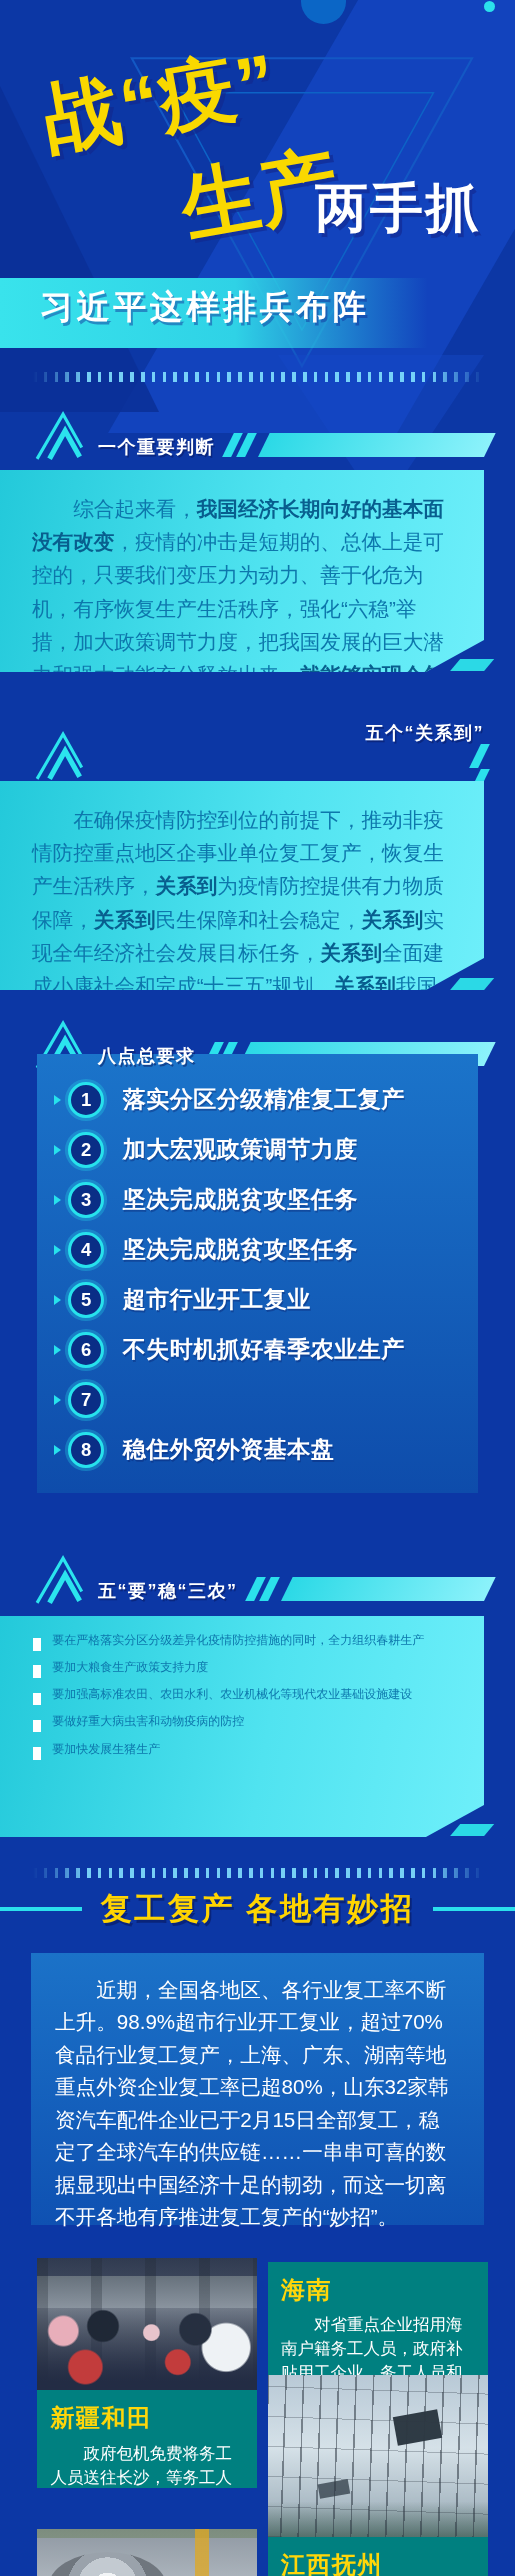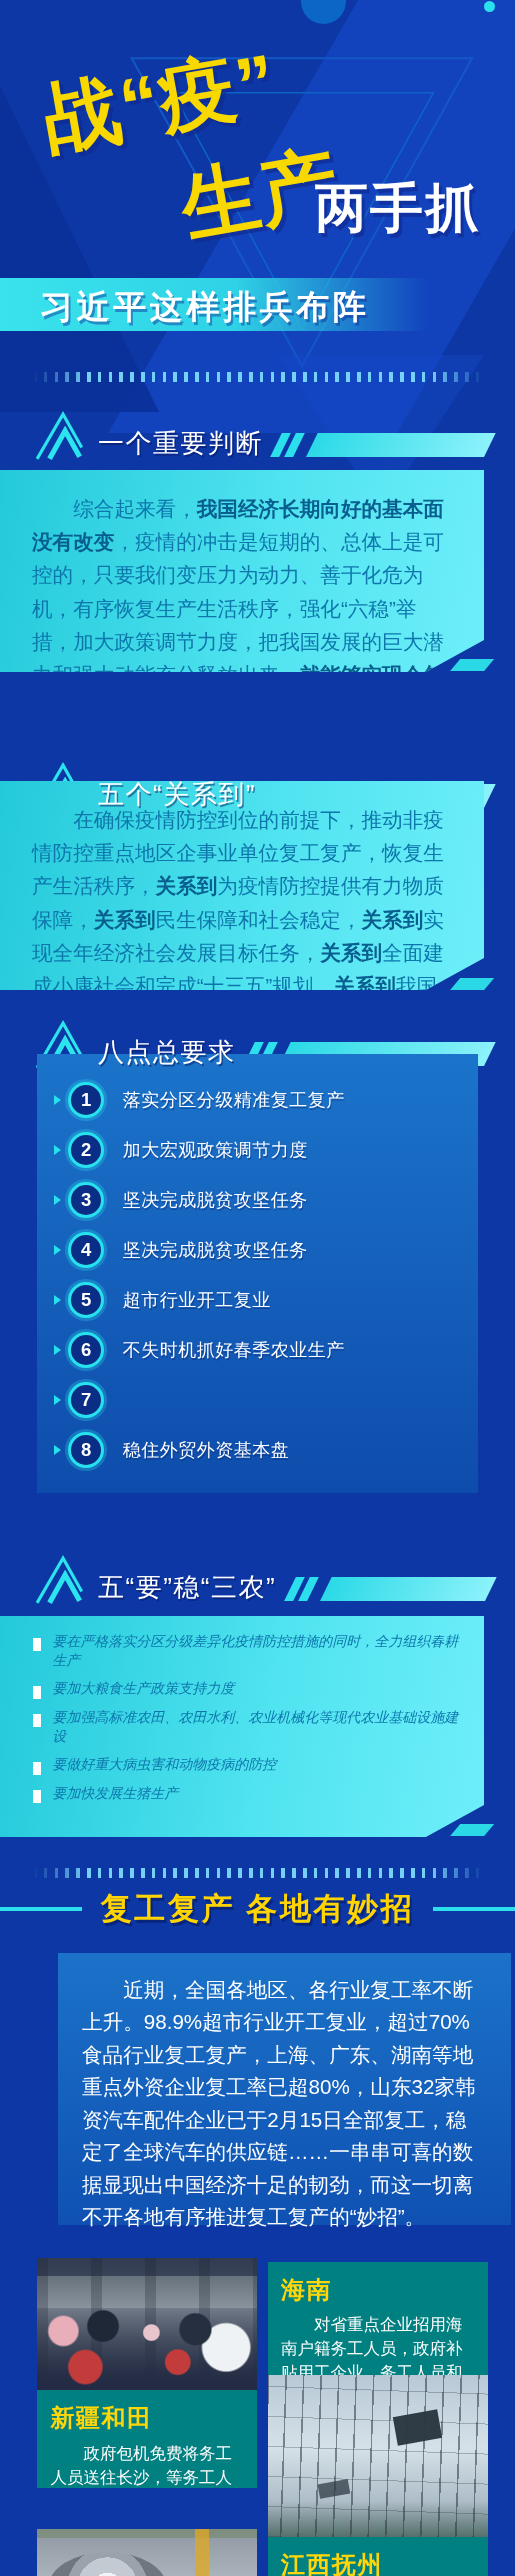--- a/index.html
+++ b/index.html
@@ -16,35 +16,35 @@
   .mid-tri{width:0;height:0;border-left:103px solid transparent;border-right:103px solid transparent;
            border-top:155px solid rgba(22,74,200,.45);left:278px;top:355px;}
 
   
   .t-yellow{position:absolute;color:#f9d800;font-weight:bold;line-height:1;
             text-shadow:3.6px 4.1px 0 rgba(18,38,140,.62);transform:rotate(-10deg);letter-spacing:1px;}
   .t1{left:42px;top:62px;font-size:77px;}
   .t2{left:181px;top:155px;font-size:78px;}
   .t3{position:absolute;left:315px;top:181px;font-size:53px;font-weight:bold;color:#ffffff;line-height:1;
       text-shadow:3.1px 3.6px 0 rgba(18,38,140,.6);letter-spacing:2.1px;}
-  .sub-band{position:absolute;left:0;top:278px;width:428px;height:53px;
+  .sub-band{position:absolute;left:0;top:278px;width:428px;height:70px;
             background:linear-gradient(90deg,#39e3ec 0%,#2fd2e6 55%,rgba(47,210,230,0) 100%);}
   .sub-band span{display:block;padding-left:40px;line-height:58px;font-size:33px;font-weight:bold;
                  color:#fff;letter-spacing:3.6px;text-shadow:2.1px 2.6px 0 rgba(16,42,150,.45);}
 
   
   .ticks{position:absolute;left:33px;right:31px;height:10.3px;
          background:repeating-linear-gradient(90deg,rgba(130,225,255,.9) 0 3.6px,rgba(130,225,255,0) 3.6px 10.8px);
          -webkit-mask:linear-gradient(90deg,transparent,#000 12%,#000 88%,transparent);
          mask:linear-gradient(90deg,transparent,#000 12%,#000 88%,transparent);}
 
   
   .sec-head{position:absolute;left:40px;right:31px;height:54px;display:flex;align-items:flex-end;}
   .sec-icon{position:absolute;left:-5.2px;bottom:-4.1px;}
-  .sec-title{margin-left:58px;font-size:26px;font-weight:normal;color:#fff;letter-spacing:1.5px;
+  .sec-title{margin-left:58px;font-size:18px;font-weight:bold;color:#fff;letter-spacing:1.5px;
              line-height:1.1;text-shadow:1.5px 2.1px 0 rgba(8,22,90,.5);position:relative;z-index:2;white-space:nowrap;}
   .sec-slash{width:8.8px;height:24px;background:#2be0ec;transform:skewX(-26deg);margin-left:13.4px;margin-bottom:1px;flex:none;}
   .sec-slash + .sec-slash{margin-left:5.2px;}
   .sec-band{flex:1;height:24px;margin-left:7.2px;margin-bottom:1px;
             background:linear-gradient(90deg,#2bd9e6,#8cf2fb);transform:skewX(-26deg);transform-origin:60% 100%;}
 
   
   .cyan-panel{position:absolute;left:0;width:484px;box-sizing:border-box;
               background:linear-gradient(100deg,#23c9da 0%,#50e3f0 55%,#6eeffa 100%);
               padding:21.6px 27px 20.6px 32px;
@@ -56,28 +56,28 @@
   
   .req-panel{position:absolute;left:37px;width:441px;box-sizing:border-box;
              background:linear-gradient(180deg,#1b74ca,#0e4cab);padding:20.6px 18.5px 15.5px 23px;}
   .req-item{display:flex;align-items:center;height:50px;}
   .req-badge{position:relative;flex:none;width:30px;height:30px;border-radius:50%;background:#0a2e86;
              border:3.1px solid #27e2ec;box-shadow:0 0 0 3.1px rgba(39,226,236,.28);
              display:flex;align-items:center;justify-content:center;
              font-size:18.5px;font-weight:bold;color:#fff;margin:0 18.5px 0 8.2px;}
   .req-badge::before{content:"";position:absolute;left:-17.5px;top:50%;transform:translateY(-50%);
                      border:5.7px solid transparent;border-left:7.7px solid #27e2ec;}
-  .req-text{font-size:18px;font-weight:normal;color:#fff;letter-spacing:0.5px;
+  .req-text{font-size:23px;font-weight:bold;color:#fff;letter-spacing:0.5px;
             text-shadow:1px 1.5px 0 rgba(10,25,100,.35);white-space:nowrap;}
 
   
   .sn-panel{padding:15.5px 24px 13.4px 27px;}
   .sn-item{display:flex;margin-bottom:8.2px;}
   .sn-marker{flex:none;width:7.7px;height:12.4px;background:#fff;margin:6.7px 11.3px 0 6.2px;}
-  .sn-text{font-size:14px;line-height:1.42;color:#0d77ac;text-indent:0;font-style:italic;}
+  .sn-text{font-size:12px;line-height:1.42;color:#0d77ac;text-indent:0;}
 
   
   .reopen-head{position:absolute;left:0;width:100%;display:flex;align-items:center;justify-content:center;gap:18.5px;}
   .reopen-dash{width:106px;height:4.1px;background:#2be0ec;flex:none;}
   .reopen-title{font-size:31px;font-weight:bold;color:#ffd400;letter-spacing:2.6px;white-space:nowrap;
                 text-shadow:2.1px 2.6px 0 rgba(8,22,90,.55);}
   .intro-panel{position:absolute;left:31px;width:453px;box-sizing:border-box;
                background:linear-gradient(180deg,#1b72c8,#0f51b2);padding:20.6px 24px;}
   .intro-panel p{margin:0;font-size:20.6px;line-height:1.58;color:#fff;text-indent:2em;}
 
@@ -149,21 +149,21 @@
     <div class="sec-title">一个重要判断</div>
     <div class="sec-slash"></div>
     <div class="sec-slash"></div>
     <div class="sec-band"></div>
   </div>
   <div class="cyan-panel" style="top:470px;height:202px;">
     <p><span>综合起来看，</span><span class="b">我国经济长期向好的基本面没有改变</span><span>，疫情的冲击是短期的、总体上是可控的，只要我们变压力为动力、善于化危为机，有序恢复生产生活秩序，强化“六稳”举措，加大政策调节力度，把我国发展的巨大潜力和强大动能充分释放出来，</span><span class="b">就能够实现今年经济社会发展目标任务。</span></p>
   </div>
   <div class="wedge" style="left:455px;top:659px;"></div>
 
-  <div class="sec-head" style="top:755px;">
+  <div class="sec-head" style="top:724px;flex-direction:column;">
     <svg class="sec-icon" width="54" height="52" viewBox="0 0 104 100">
       <path d="M4,94 L54,8 L90,72" fill="none" stroke="#2be4ee" stroke-width="6"></path>
       <path d="M28,94 L58,40 L86,90" fill="none" stroke="#2be4ee" stroke-width="10"></path>
     </svg>
     <div class="sec-title">五个“关系到”</div>
     <div class="sec-slash"></div>
     <div class="sec-slash"></div>
     <div class="sec-band"></div>
   </div>
   <div class="cyan-panel" style="top:781px;height:209px;">
@@ -250,21 +250,21 @@
   <div class="wedge" style="left:455px;top:1824px;"></div>
 
   <div class="ticks" style="top:1868px;"></div>
 
   <div class="reopen-head" style="top:1888px;">
     <div class="reopen-dash"></div>
     <div class="reopen-title">复工复产 各地有妙招</div>
     <div class="reopen-dash"></div>
   </div>
 
-  <div class="intro-panel" style="top:1953px;height:272px;margin-left:27px;">
+  <div class="intro-panel" style="top:1953px;height:272px;">
     <p>近期，全国各地区、各行业复工率不断上升。98.9%超市行业开工复业，超过70%食品行业复工复产，上海、广东、湖南等地重点外资企业复工率已超80%，山东32家韩资汽车配件企业已于2月15日全部复工，稳定了全球汽车的供应链……一串串可喜的数据显现出中国经济十足的韧劲，而这一切离不开各地有序推进复工复产的“妙招”。</p>
   </div>
 
   <div class="cards">
     <div class="col">
       <div class="photo ph-station" style="height:132px;"></div>
       <div class="card" style="height:98px;">
         <h3>新疆和田</h3>
         <p>政府包机免费将务工人员送往长沙，等务工人员抵达长沙后，企业安排专车把大家接走。</p>
       </div>

